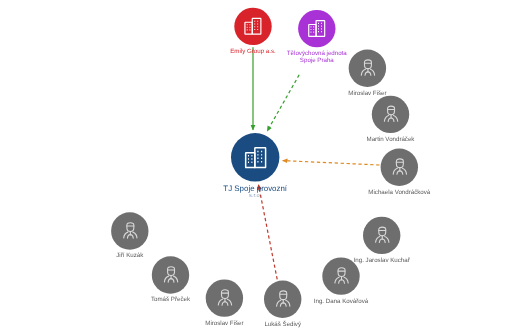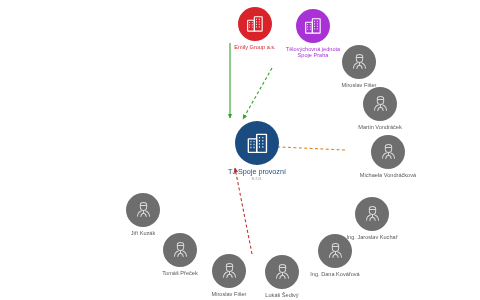--- a/index.html
+++ b/index.html
@@ -5,21 +5,21 @@
   html,body{margin:0;padding:0;}
   body{
     width:480px;height:300px;
     background:#ffffff;
     font-family:"Liberation Sans","DejaVu Sans",sans-serif;
     overflow:hidden;position:relative;
   }
   #graph-canvas{position:absolute;left:0;top:0;width:480px;height:300px;}
   .edge-layer{position:absolute;left:0;top:0;width:480px;height:300px;}
 
-  .node{position:absolute;transform:translate(-50%,-50%);margin-left:25px;}
+  .node{position:absolute;transform:translate(-50%,-50%);}
   .node-disc{
     border-radius:50%;
     display:flex;align-items:center;justify-content:center;
     position:relative;
   }
   .node-label{
     position:absolute;left:50%;transform:translateX(-50%);
     text-align:center;white-space:nowrap;
     line-height:1.12;
   }

